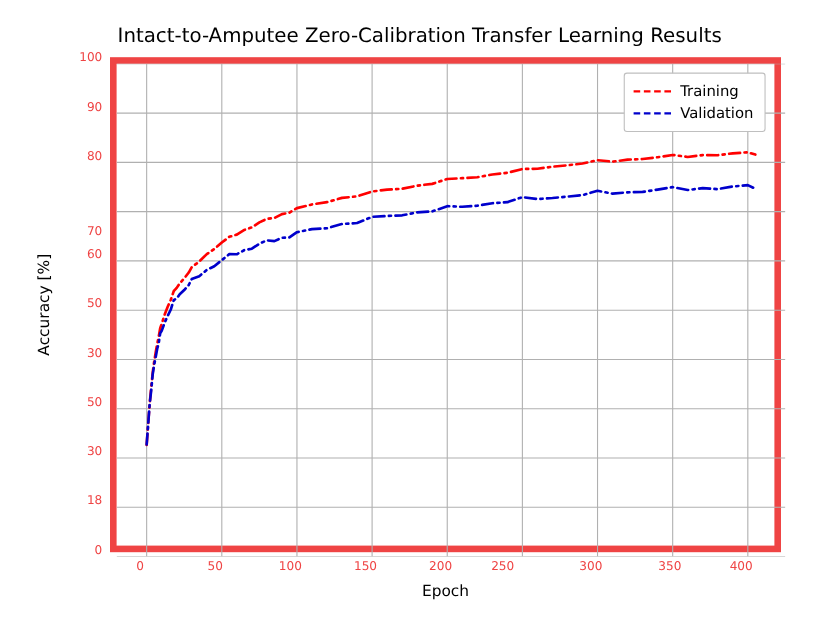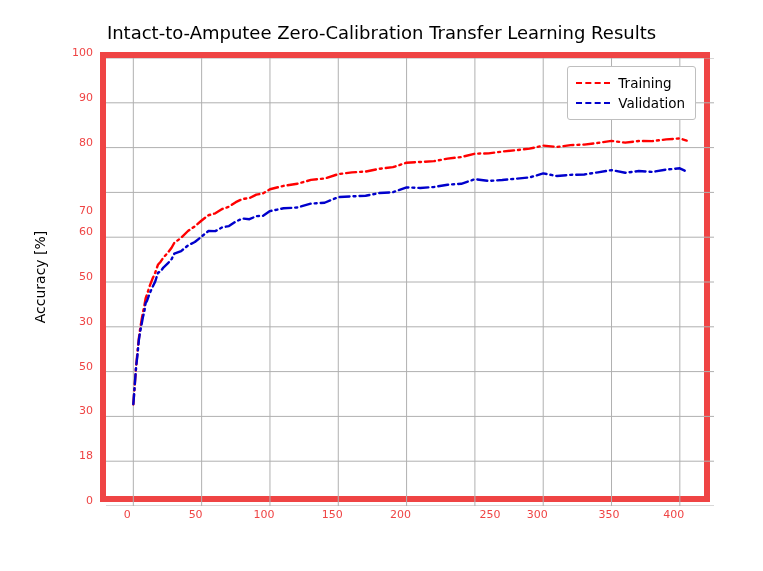--- a/index.html
+++ b/index.html
@@ -171,35 +171,36 @@
       </div>
     </div>
   </div>
 
   <div id="xticks">
       <div class="tick xtick" style="left: 127.326px;">0</div>
       <div class="tick xtick" style="left: 195.64px;">50</div>
       <div class="tick xtick" style="left: 263.955px;">100</div>
       <div class="tick xtick" style="left: 332.27px; text-align: center;">150</div>
       <div class="tick xtick" style="left: 400.584px; text-align: center;">200</div>
-      <div class="tick xtick" style="left: 490px;">250</div>
+      <div class="tick xtick" style="left: 457px;">250</div>
       <div class="tick xtick" style="left: 537.213px;">300</div>
       <div class="tick xtick" style="left: 609px;">350</div>
       <div class="tick xtick" style="left: 673.843px;">400</div>
     </div>
   <div id="yticks">
       <div class="tick ytick" style="top: 500px;">0</div>
       <div class="tick ytick" style="top: 455.2px;">18</div>
       <div class="tick ytick" style="top: 410.4px;">30</div>
       <div class="tick ytick" style="top: 365.6px;">50</div>
       <div class="tick ytick" style="top: 320.8px;">30</div>
       <div class="tick ytick" style="top: 276px;">50</div>
       <div class="tick ytick" style="top: 231.2px;">60</div>
       <div class="tick ytick" style="top: 186.4px; margin-top: 24px;">70</div>
       <div class="tick ytick" style="top: 141.6px;">80</div>
       <div class="tick ytick" style="top: 96.8px;">90</div>
       <div class="tick ytick" style="top: 52px;">100</div>
     </div>
 
+  <div class="axis-label xlabel">Epoch</div>
   <div class="axis-label ylabel">
     <span>Accuracy [%]</span>
   </div>
 </div>
 
 </body></html>

